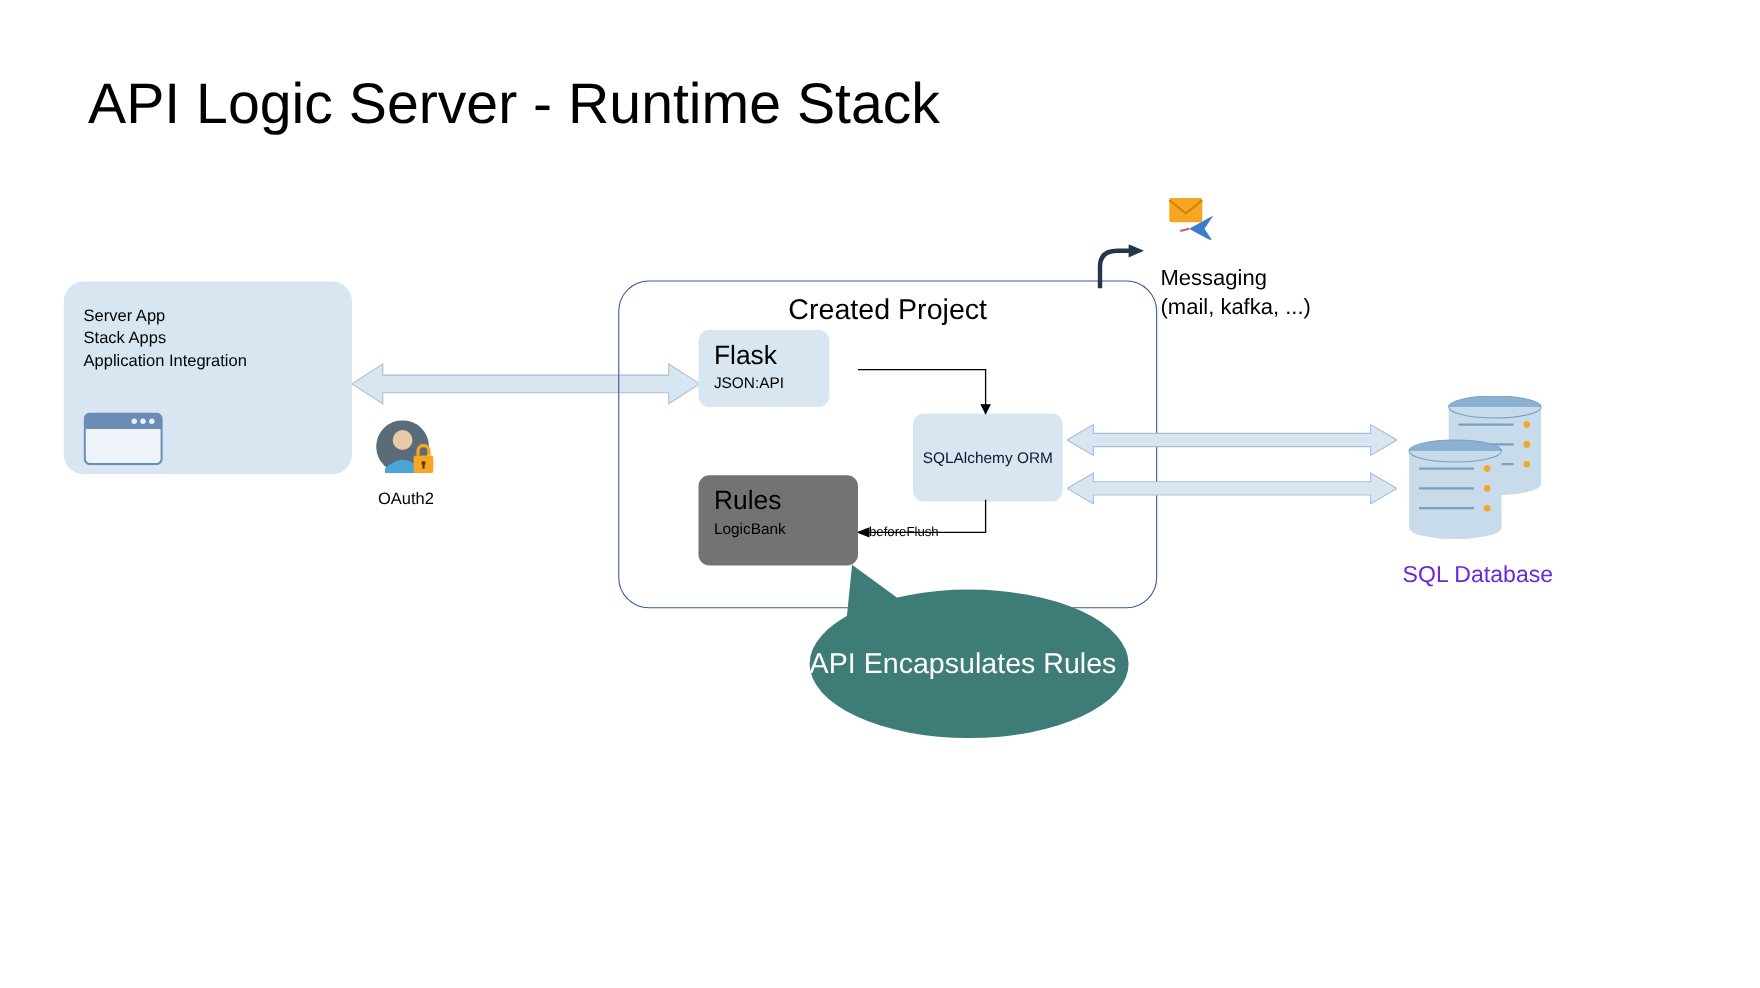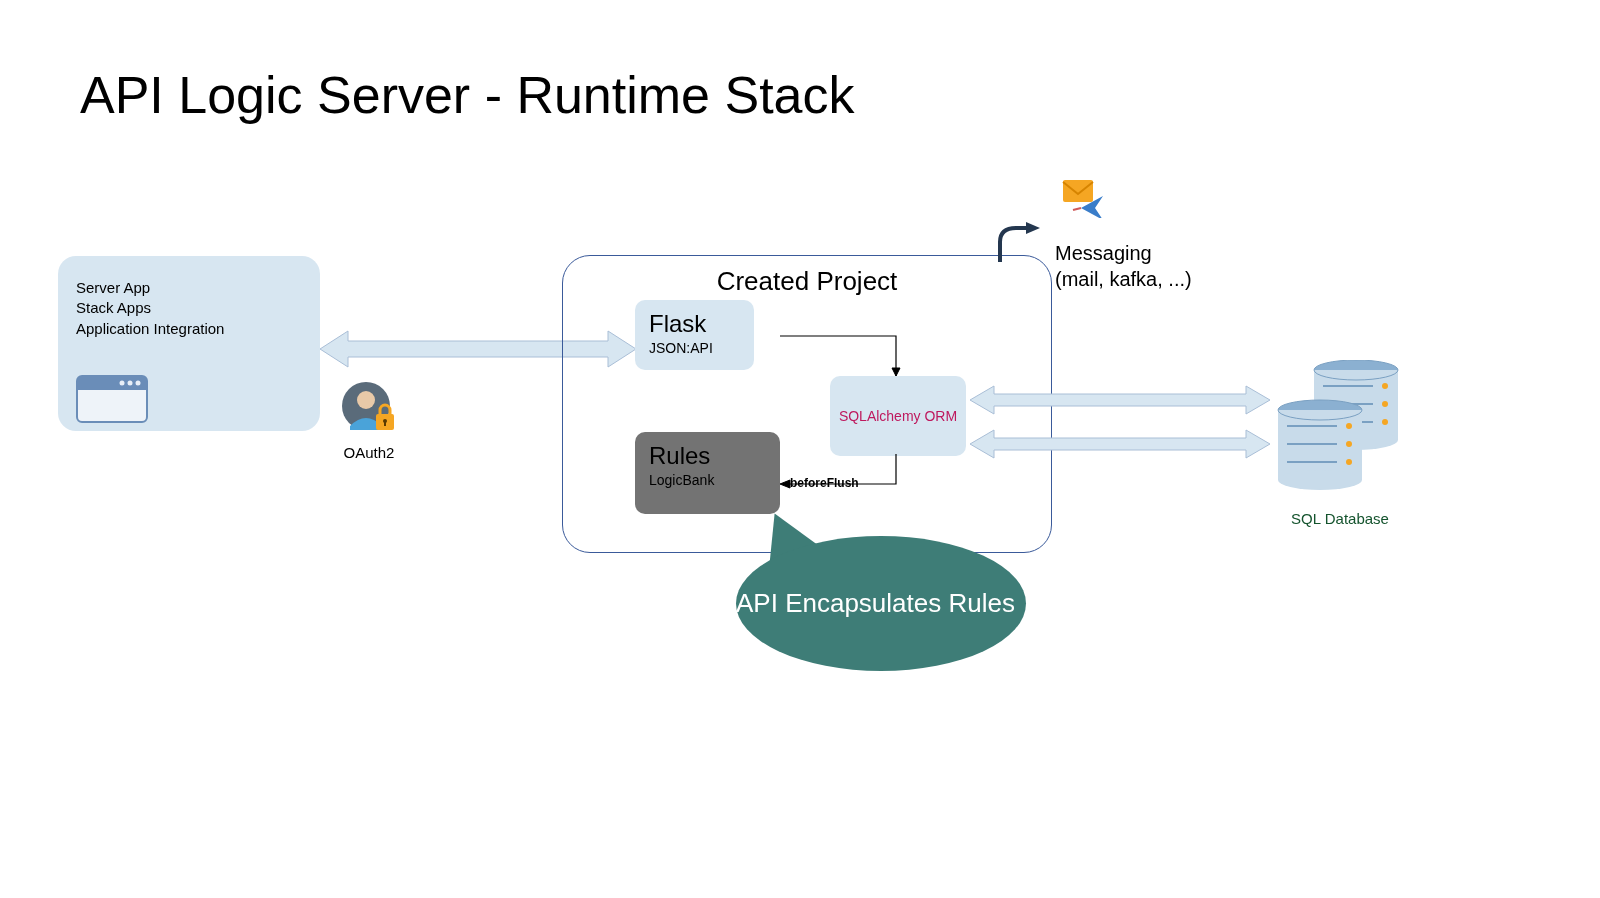--- a/index.html
+++ b/index.html
@@ -102,30 +102,30 @@
     top: 376px;
     left: 830px;
     width: 136px;
     height: 80px;
     background: #d7e6f1;
     border-radius: 10px;
     display: flex;
     align-items: center;
     justify-content: center;
     font-size: 14px;
-    color: #be185d;
+    color: #0f172a;
     text-align: center;
     padding: 6px;
   }
   .before-flush {
     position: absolute;
     top: 476px;
     left: 790px;
     font-size: 12px;
-    font-weight: bold;
+    font-weight: normal;
     color: #000;
   }
   .callout-ellipse {
     position: absolute;
     top: 536px;
     left: 736px;
     width: 290px;
     height: 135px;
     background: #3e7d77;
     border-radius: 50%;
@@ -160,22 +160,22 @@
     line-height: 1.3;
     margin-top: 62px;
   }
   .db-wrap {
     position: absolute;
     top: 360px;
     left: 1275px;
     text-align: center;
   }
   .db-label {
-    font-size: 15px;
-    color: #14532d;
+    font-size: 21px;
+    color: #6d28d9;
     margin-top: 6px;
   }
   
   .big-arrow {
     position: absolute;
     fill: #d7e6f1;
     stroke: #a9bed6;
     stroke-width: 1;
   }
   .thin-line {

